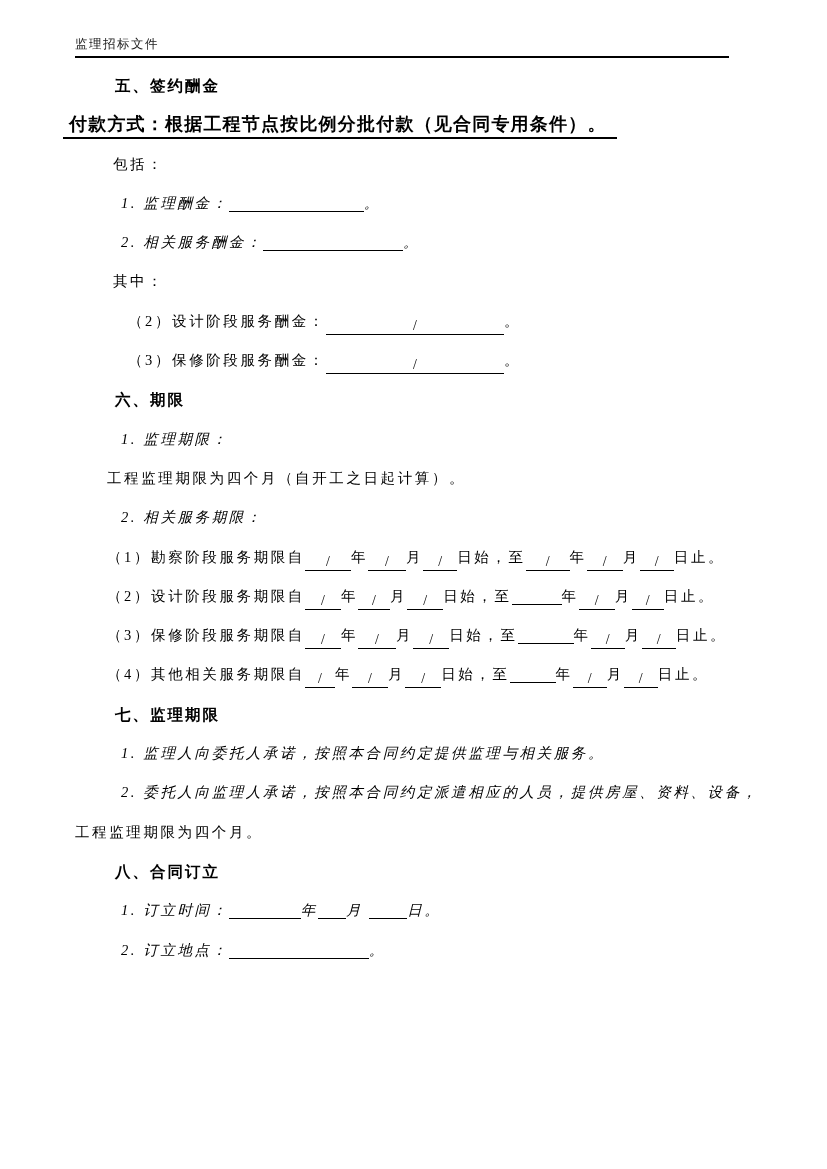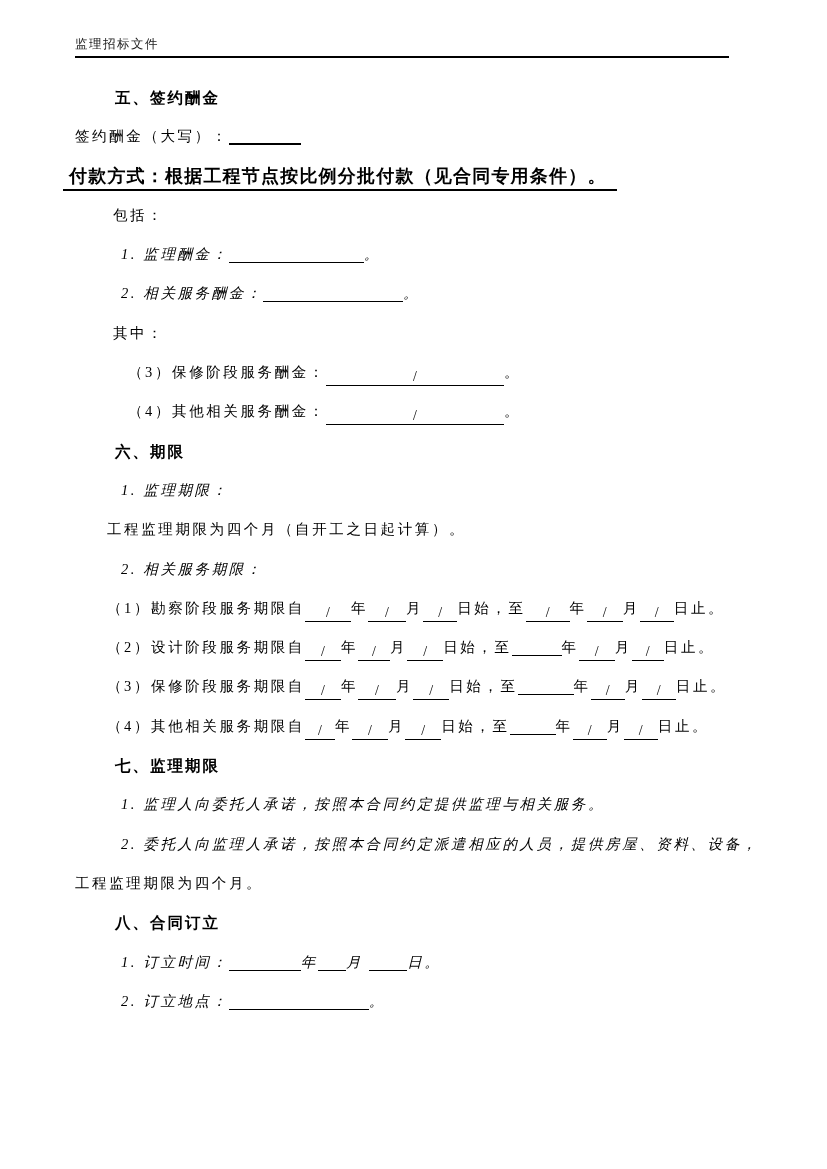--- a/index.html
+++ b/index.html
@@ -19,21 +19,21 @@
     width: 654px;
     border-bottom: 2px solid #000;
     padding-bottom: 3px;
     font-size: 12.5px;
     letter-spacing: 1.5px;
     color: #1a1a1a;
   }
   .doc-body {
     position: absolute;
     left: 75px;
-    top: 78px;
+    top: 66px;
     width: 690px;
   }
   .line {
     height: 39.3px;
     line-height: 39.3px;
     font-size: 14.5px;
     letter-spacing: 2.6px;
     white-space: nowrap;
   }
   .line.heading {
@@ -70,28 +70,27 @@
 </style>
 </head>
 <body>
 
 <div class="page">
   <div class="page-header">
     <span>监理招标文件</span>
   </div>
   <div class="doc-body" id="doc-body">
       <div class="line heading indent-h"><span class="seg">五、签约酬金</span></div>
-      <div class="line normal indent-none"><span class="seg">签约酬金（大写）：</span><span class="blank thick" style="width: 72px;"></span></div>
       <div class="line bold-underline indent-none"><span class="uwrap"><span class="seg">付款方式：根据工程节点按比例分批付款（见合同专用条件）。</span></span></div>
       <div class="line normal indent-mini"><span class="seg">包括：</span></div>
       <div class="line normal indent-item"><span class="seg">1. 监理酬金：</span><span class="blank" style="width: 135px;"></span><span class="seg">。</span></div>
       <div class="line normal indent-item"><span class="seg">2. 相关服务酬金：</span><span class="blank" style="width: 140px;"></span><span class="seg">。</span></div>
       <div class="line normal indent-mini"><span class="seg">其中：</span></div>
+      <div class="line normal indent-sub"><span class="seg">（2）设计阶段服务酬金：</span><span class="blank" style="width: 178px;">/</span><span class="seg">。</span></div>
       <div class="line normal indent-sub"><span class="seg">（3）保修阶段服务酬金：</span><span class="blank" style="width: 178px;">/</span><span class="seg">。</span></div>
-      <div class="line normal indent-sub"><span class="seg">（4）其他相关服务酬金：</span><span class="blank" style="width: 178px;">/</span><span class="seg">。</span></div>
       <div class="line heading indent-h"><span class="seg">六、期限</span></div>
       <div class="line normal indent-item"><span class="seg">1. 监理期限：</span></div>
       <div class="line normal indent-sub2"><span class="seg">工程监理期限为四个月（自开工之日起计算）。</span></div>
       <div class="line normal indent-item"><span class="seg">2. 相关服务期限：</span></div>
       <div class="line normal indent-sub2"><span class="seg">（1）勘察阶段服务期限自</span><span class="blank" style="width: 46px;">/</span><span class="seg">年</span><span class="blank" style="width: 38px;">/</span><span class="seg">月</span><span class="blank" style="width: 34px;">/</span><span class="seg">日始，至</span><span class="blank" style="width: 44px;">/</span><span class="seg">年</span><span class="blank" style="width: 36px;">/</span><span class="seg">月</span><span class="blank" style="width: 34px;">/</span><span class="seg">日止。</span></div>
       <div class="line normal indent-sub2"><span class="seg">（2）设计阶段服务期限自</span><span class="blank" style="width: 36px;">/</span><span class="seg">年</span><span class="blank" style="width: 32px;">/</span><span class="seg">月</span><span class="blank" style="width: 36px;">/</span><span class="seg">日始，至</span><span class="blank" style="width: 50px;"></span><span class="seg">年</span><span class="blank" style="width: 36px;">/</span><span class="seg">月</span><span class="blank" style="width: 32px;">/</span><span class="seg">日止。</span></div>
       <div class="line normal indent-sub2"><span class="seg">（3）保修阶段服务期限自</span><span class="blank" style="width: 36px;">/</span><span class="seg">年</span><span class="blank" style="width: 38px;">/</span><span class="seg">月</span><span class="blank" style="width: 36px;">/</span><span class="seg">日始，至</span><span class="blank" style="width: 56px;"></span><span class="seg">年</span><span class="blank" style="width: 34px;">/</span><span class="seg">月</span><span class="blank" style="width: 34px;">/</span><span class="seg">日止。</span></div>
       <div class="line normal indent-sub2"><span class="seg">（4）其他相关服务期限自</span><span class="blank" style="width: 30px;">/</span><span class="seg">年</span><span class="blank" style="width: 36px;">/</span><span class="seg">月</span><span class="blank" style="width: 36px;">/</span><span class="seg">日始，至</span><span class="blank" style="width: 46px;"></span><span class="seg">年</span><span class="blank" style="width: 34px;">/</span><span class="seg">月</span><span class="blank" style="width: 34px;">/</span><span class="seg">日止。</span></div>
       <div class="line heading indent-h"><span class="seg">七、监理期限</span></div>
       <div class="line normal indent-item"><span class="seg">1. 监理人向委托人承诺，按照本合同约定提供监理与相关服务。</span></div>

